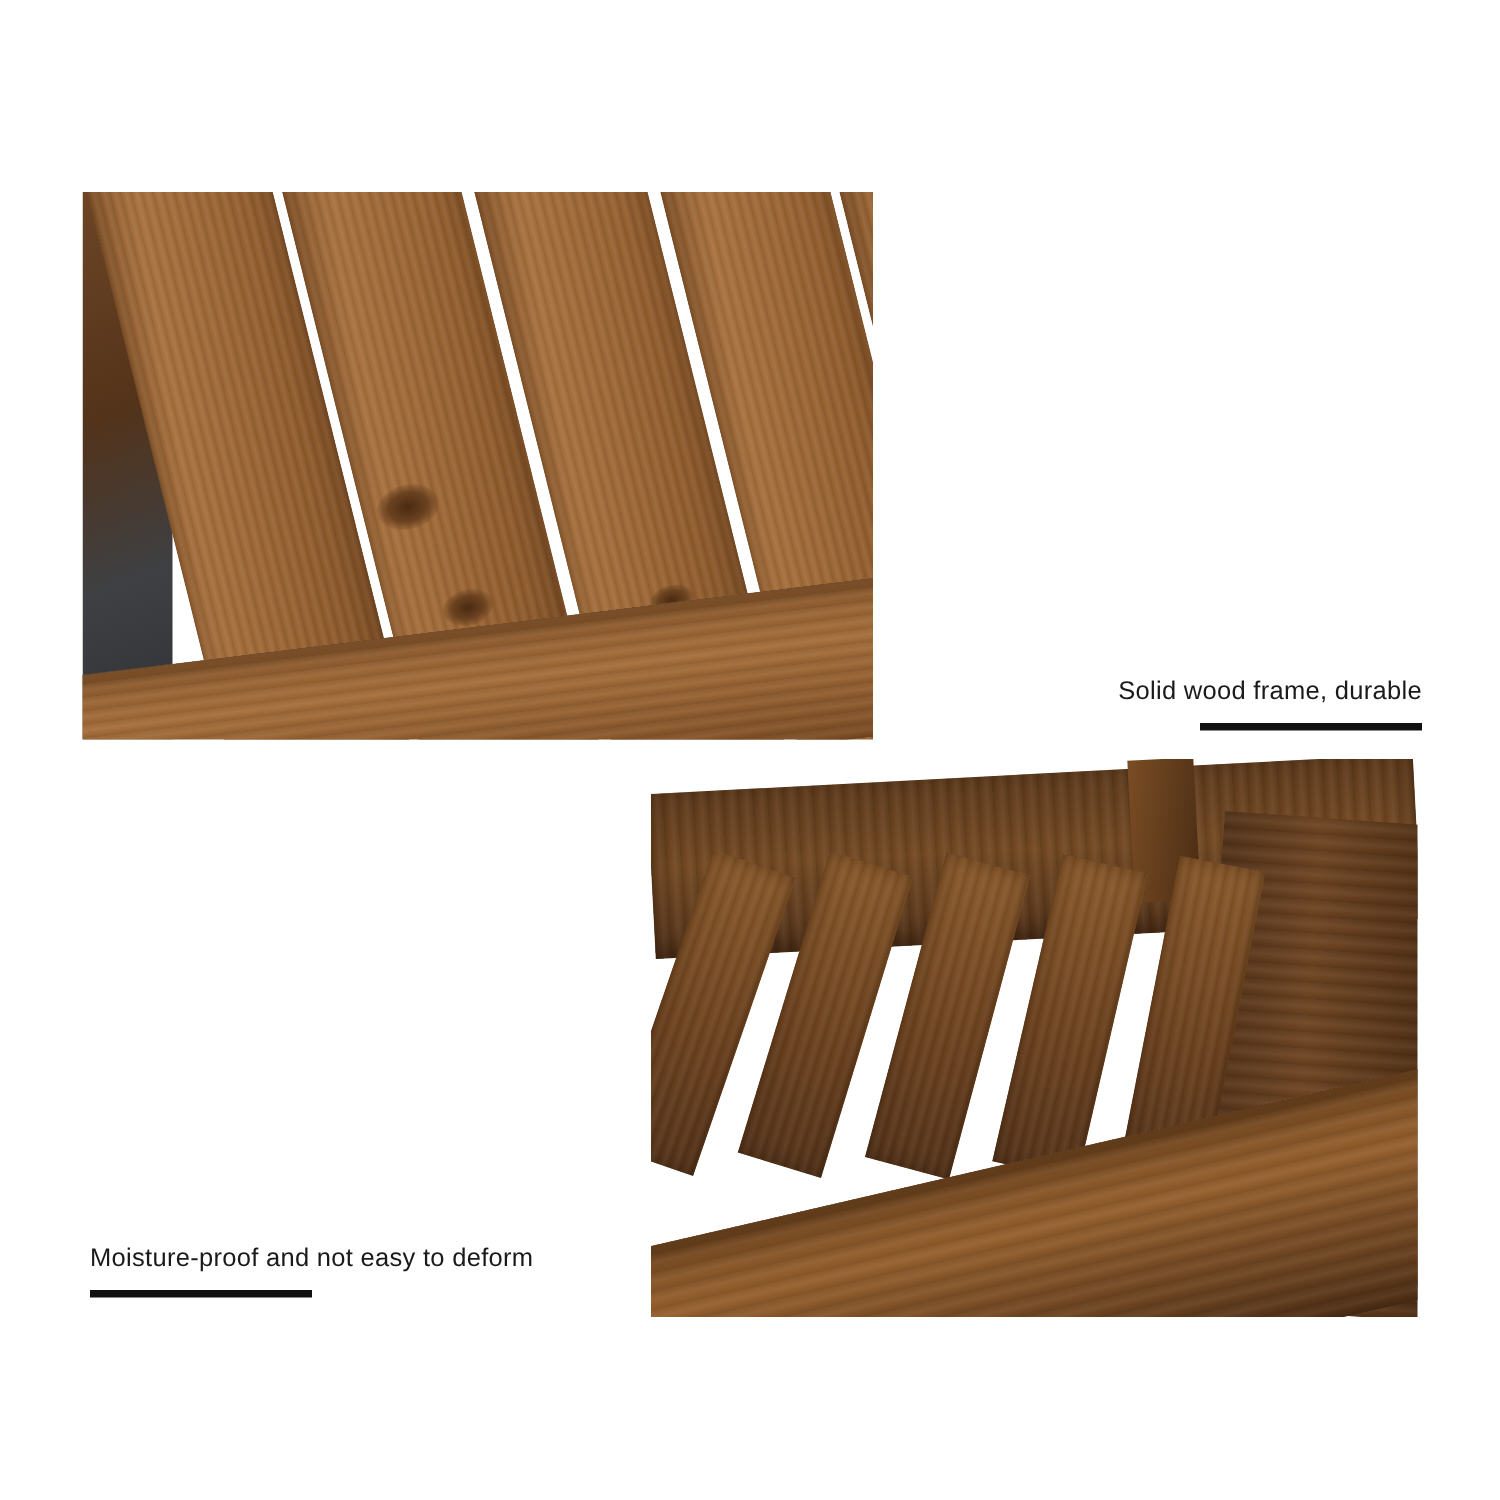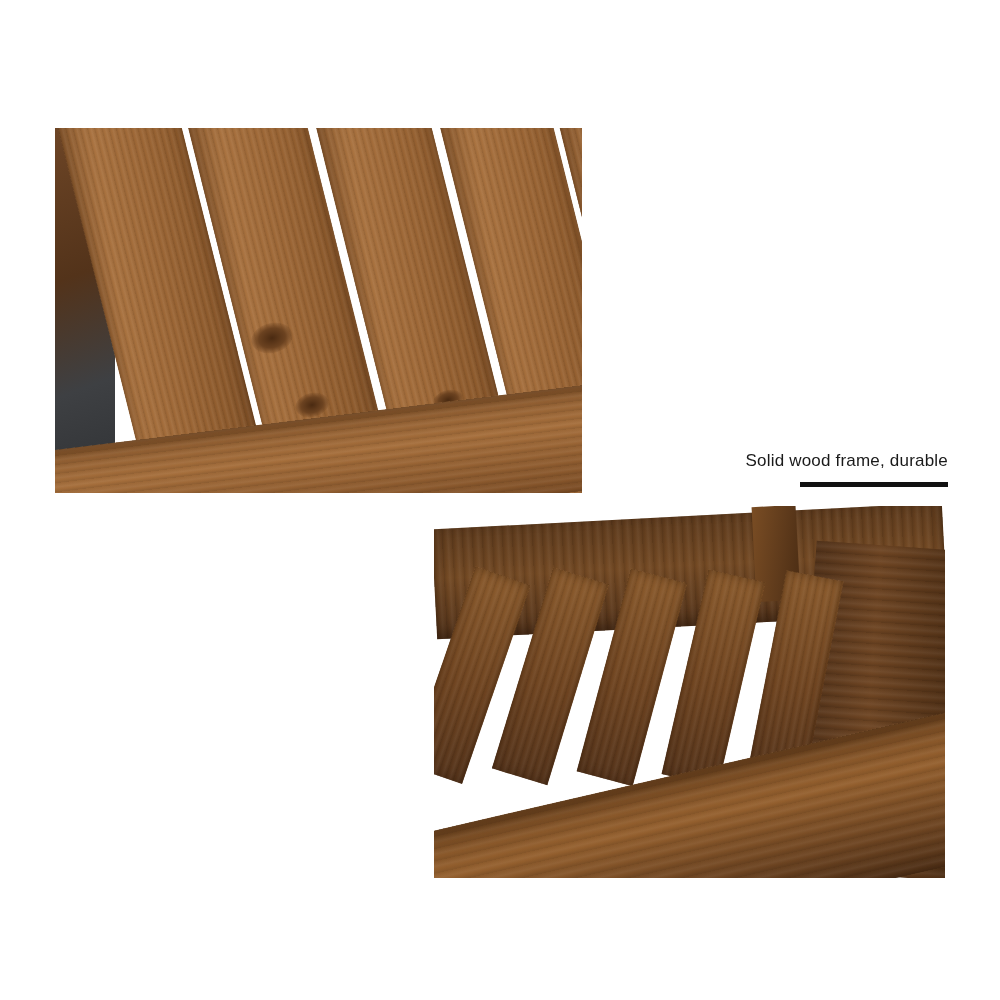--- a/index.html
+++ b/index.html
@@ -271,14 +271,18 @@
       <div class="bot-gap g2"></div>
       <div class="bot-front-rail"></div>
     </div>
   </div>
 
   <div class="caption-block" id="caption-top">
     <div class="caption-text">Solid wood frame, durable</div>
     <div class="caption-rule"></div>
   </div>
 
+  <div class="caption-block" id="caption-bottom">
+    <div class="caption-text">Moisture-proof and not easy to deform</div>
+    <div class="caption-rule"></div>
+  </div>
 
 </div>
 
 </body></html>

